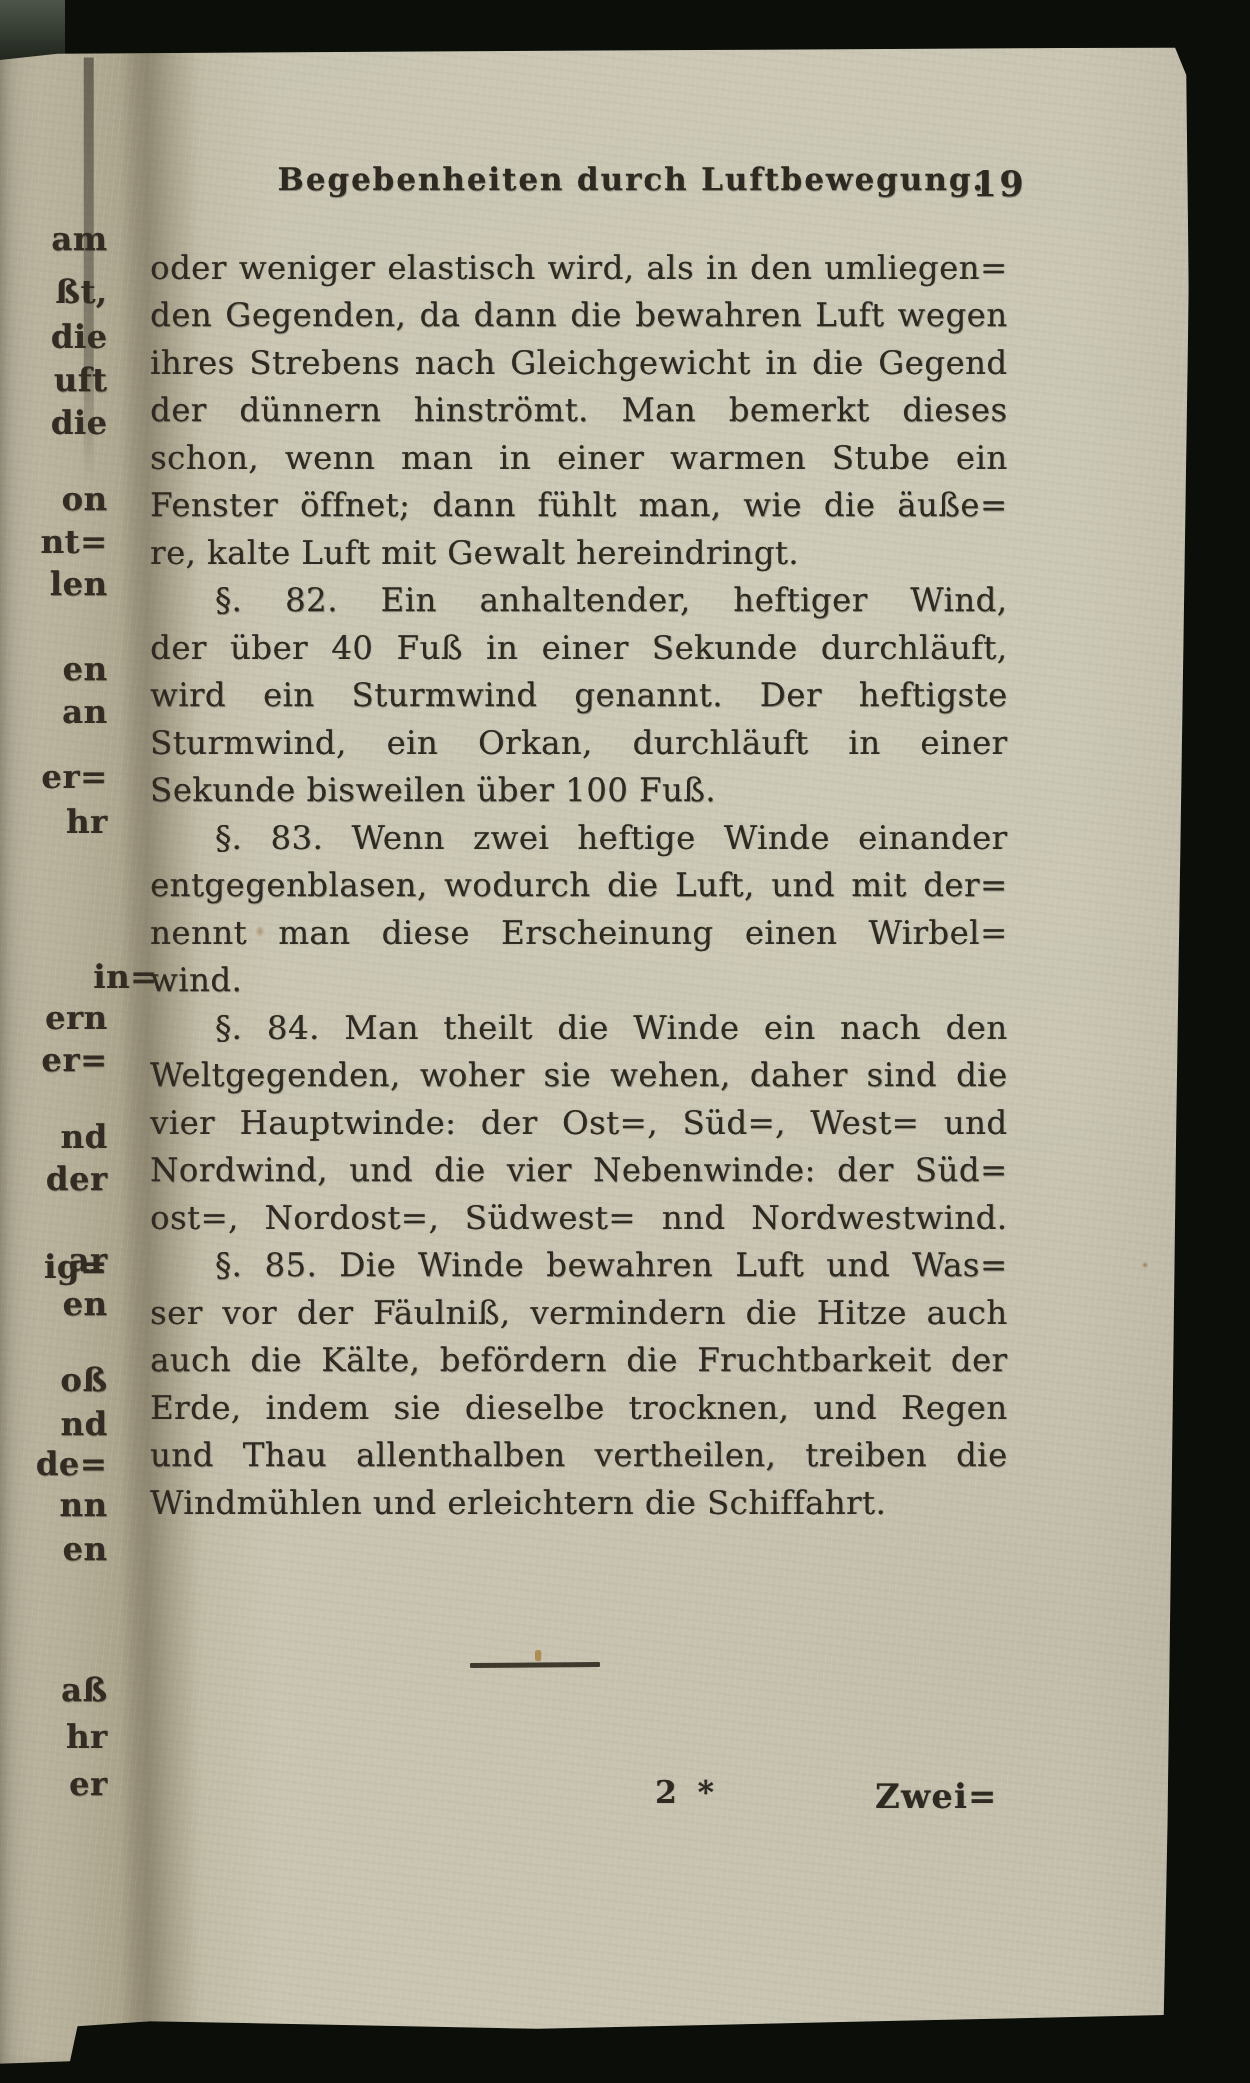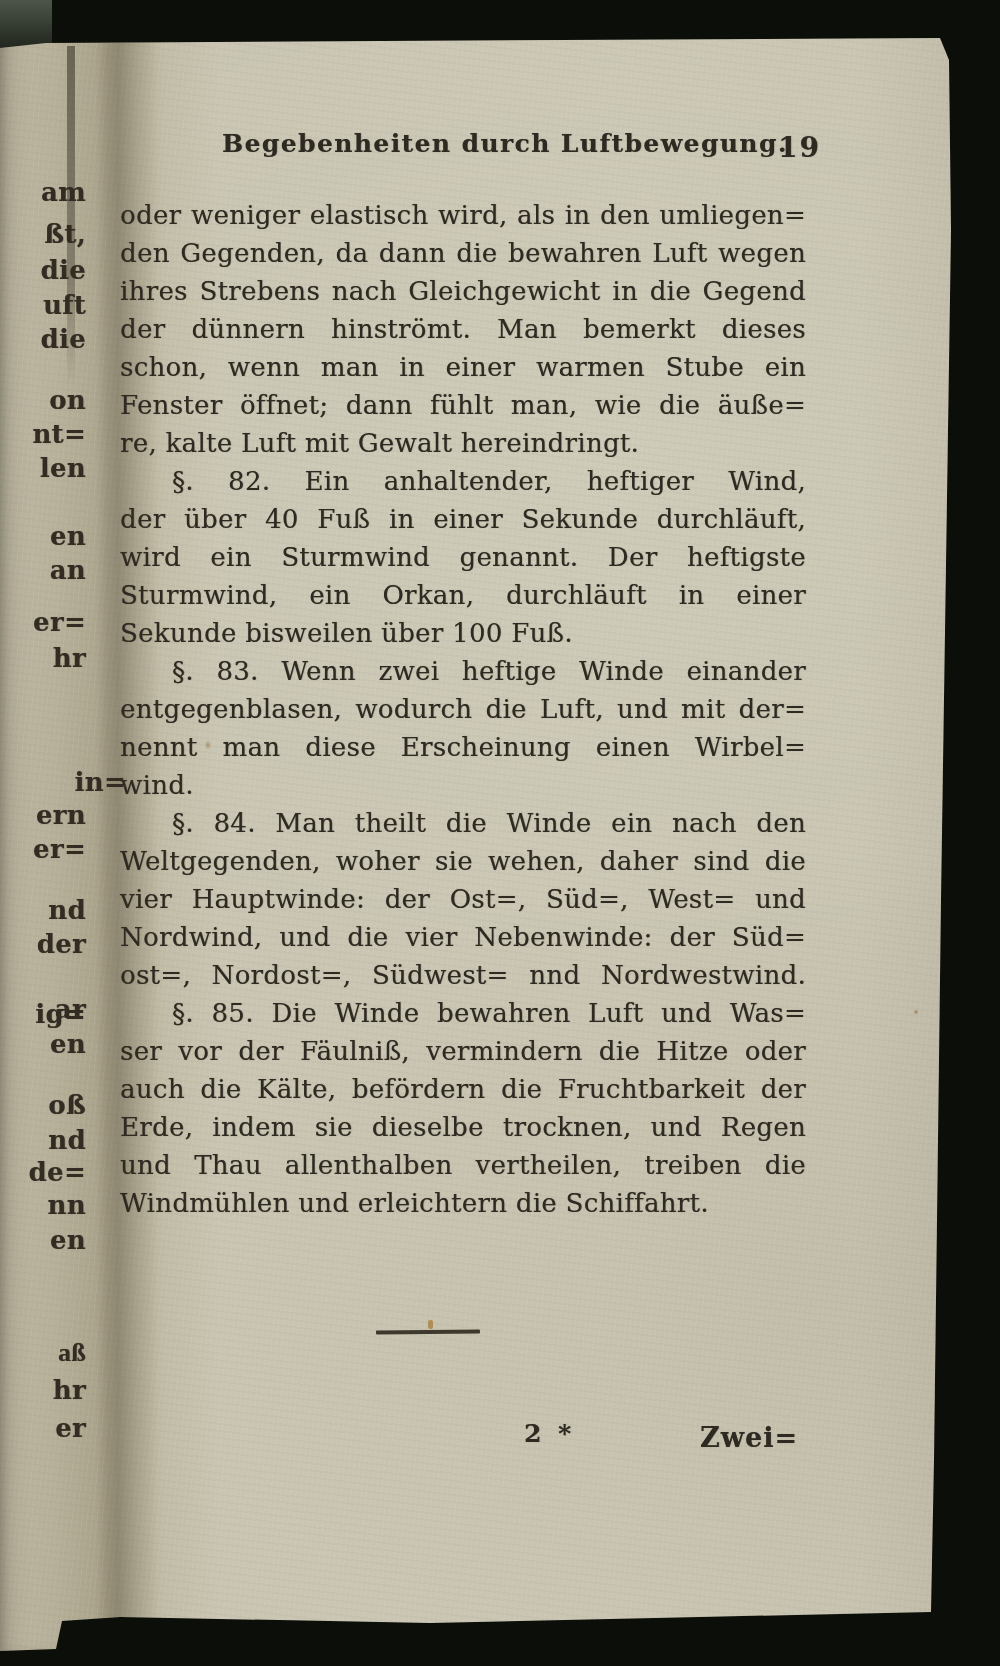--- a/index.html
+++ b/index.html
@@ -124,21 +124,21 @@
         <div class="frag" style="top: 891px;">nd</div>
         <div class="frag" style="top: 925px;">der</div>
         <div class="frag" style="top: 957px; margin-top: 38px;">ig=</div>
         <div class="frag" style="top: 990px;">ar</div>
         <div class="frag" style="top: 1025px;">en</div>
         <div class="frag" style="top: 1086px;">oß</div>
         <div class="frag" style="top: 1121px;">nd</div>
         <div class="frag" style="top: 1153px;">de=</div>
         <div class="frag" style="top: 1186px;">nn</div>
         <div class="frag" style="top: 1221px;">en</div>
-        <div class="frag" style="top: 1334px; font-family: Liberation Serif, serif;">aß</div>
+        <div class="frag" style="top: 1334px;">aß</div>
         <div class="frag" style="top: 1371px;">hr</div>
         <div class="frag" style="top: 1409px;">er</div>
       </div>
 
     <div id="running-header">Begebenheiten durch Luftbewegung.</div>
     <div id="page-number">19</div>
 
     <div id="body-text">
         <div class="line j">oder weniger elastisch wird, als in den umliegen=</div>
         <div class="line j">den Gegenden, da dann die bewahren Luft wegen</div>
@@ -155,21 +155,21 @@
         <div class="line j ind">§. 83. Wenn zwei heftige Winde einander</div>
         <div class="line j">entgegenblasen, wodurch die Luft, und mit der=</div>
         <div class="line j">nennt man diese Erscheinung einen Wirbel=</div>
         <div class="line">wind.</div>
         <div class="line j ind">§. 84. Man theilt die Winde ein nach den</div>
         <div class="line j">Weltgegenden, woher sie wehen, daher sind die</div>
         <div class="line j">vier Hauptwinde: der Ost=, Süd=, West= und</div>
         <div class="line j">Nordwind, und die vier Nebenwinde: der Süd=</div>
         <div class="line j">ost=, Nordost=, Südwest= nnd Nordwestwind.</div>
         <div class="line j ind">§. 85. Die Winde bewahren Luft und Was=</div>
-        <div class="line j">ser vor der Fäulniß, vermindern die Hitze oder</div>
+        <div class="line j">ser vor der Fäulniß, vermindern die Hitze auch</div>
         <div class="line j">auch die Kälte, befördern die Fruchtbarkeit der</div>
         <div class="line j">Erde, indem sie dieselbe trocknen, und Regen</div>
         <div class="line j">und Thau allenthalben vertheilen, treiben die</div>
         <div class="line">Windmühlen und erleichtern die Schiffahrt.</div>
       </div>
 
     <div id="divider"></div>
     <div id="divider-blemish"></div>
 
     <div id="signature-mark">2 *</div>

